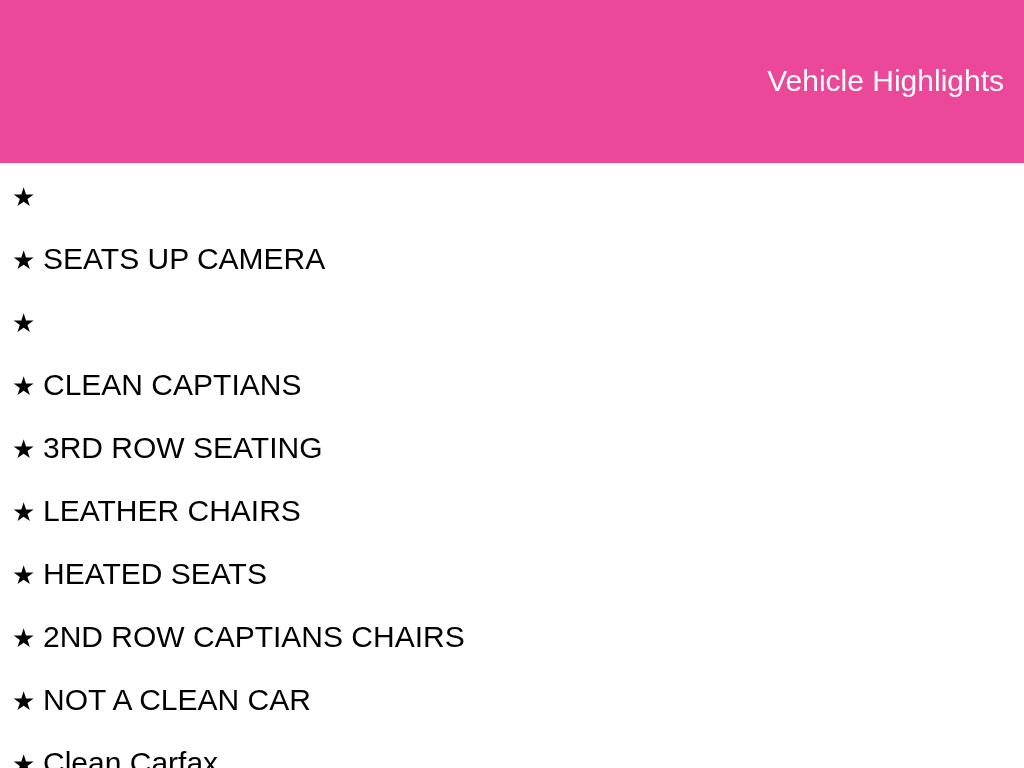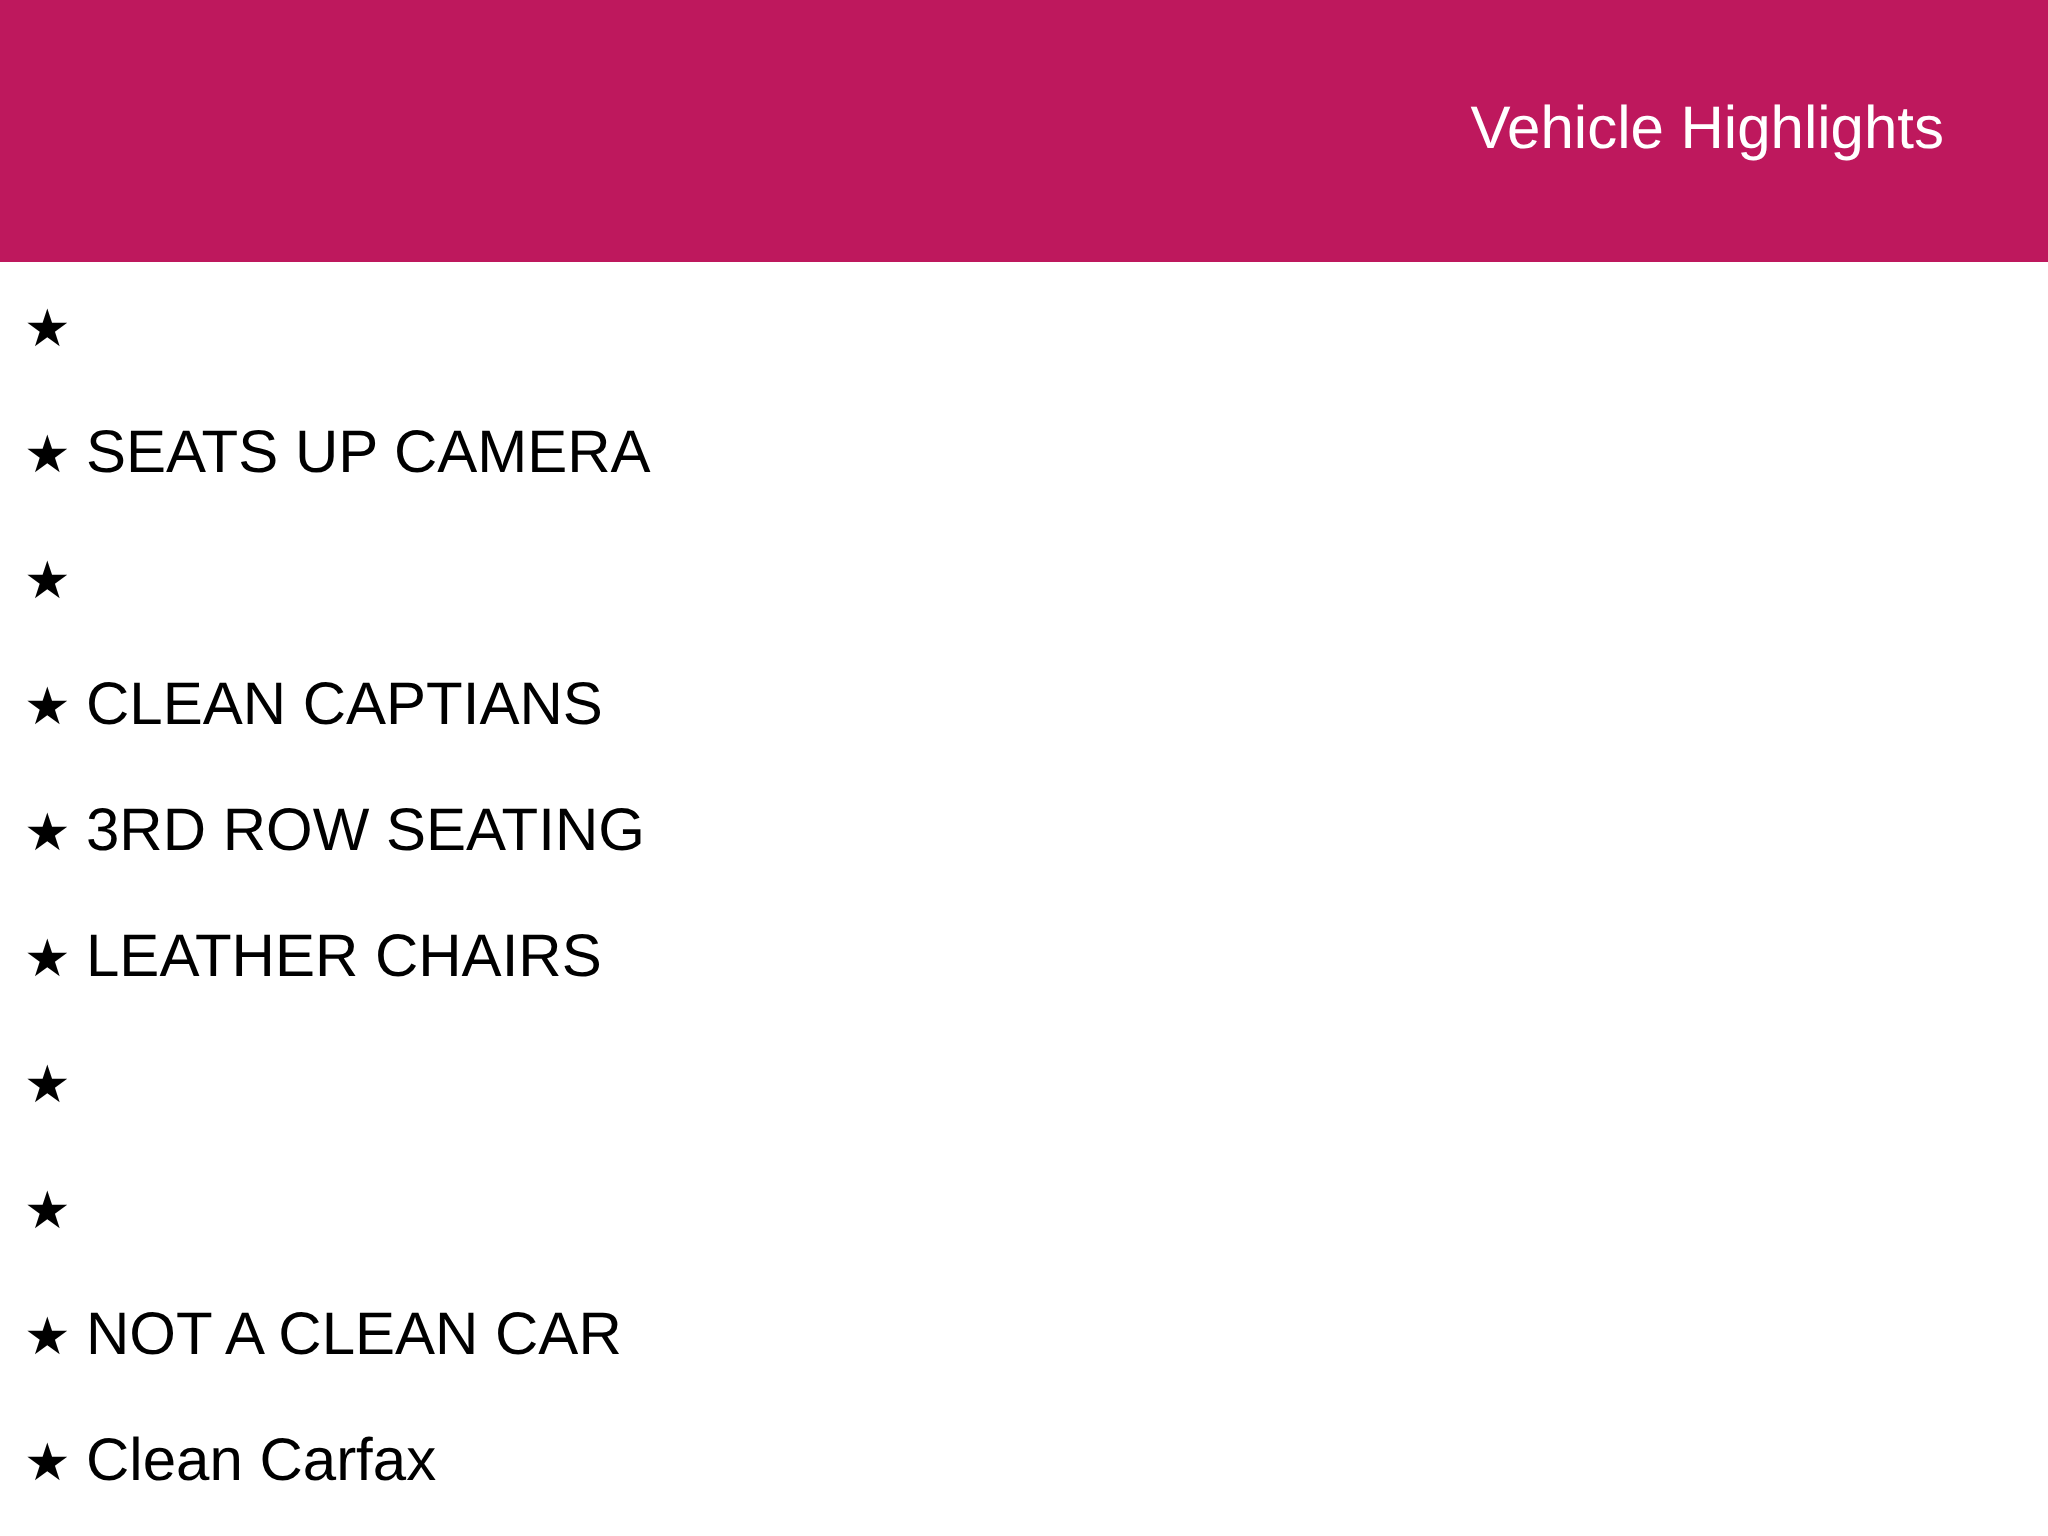--- a/index.html
+++ b/index.html
@@ -8,27 +8,27 @@
   }
   body {
     width: 1024px;
     height: 768px;
     background: #ffffff;
     overflow: hidden;
     font-family: "Liberation Sans", "DejaVu Sans", sans-serif;
   }
   .header {
     width: 1024px;
-    height: 131px;
-    background: #be185d;
+    height: 163px;
+    background: #ec4899;
     display: flex;
     align-items: center;
     justify-content: flex-end;
     box-sizing: border-box;
-    padding-right: 52px;
+    padding-right: 20px;
   }
   .header-title {
     color: #ffffff;
     font-size: 30px;
     line-height: 1.15;
     white-space: nowrap;
   }
   .highlights-list {
     list-style: none;
     margin: 0;
@@ -80,23 +80,25 @@
   <li class="highlight-item">
     <span class="star">★</span>
     <span class="item-label">3RD ROW SEATING</span>
   </li>
   <li class="highlight-item">
     <span class="star">★</span>
     <span class="item-label">LEATHER CHAIRS</span>
   </li>
   <li class="highlight-item">
     <span class="star">★</span>
+    <span class="item-label">HEATED SEATS</span>
   </li>
   <li class="highlight-item">
     <span class="star">★</span>
+    <span class="item-label">2ND ROW CAPTIANS CHAIRS</span>
   </li>
   <li class="highlight-item">
     <span class="star">★</span>
     <span class="item-label">NOT A CLEAN CAR</span>
   </li>
   <li class="highlight-item">
     <span class="star">★</span>
     <span class="item-label">Clean Carfax</span>
   </li>
 </ul>

